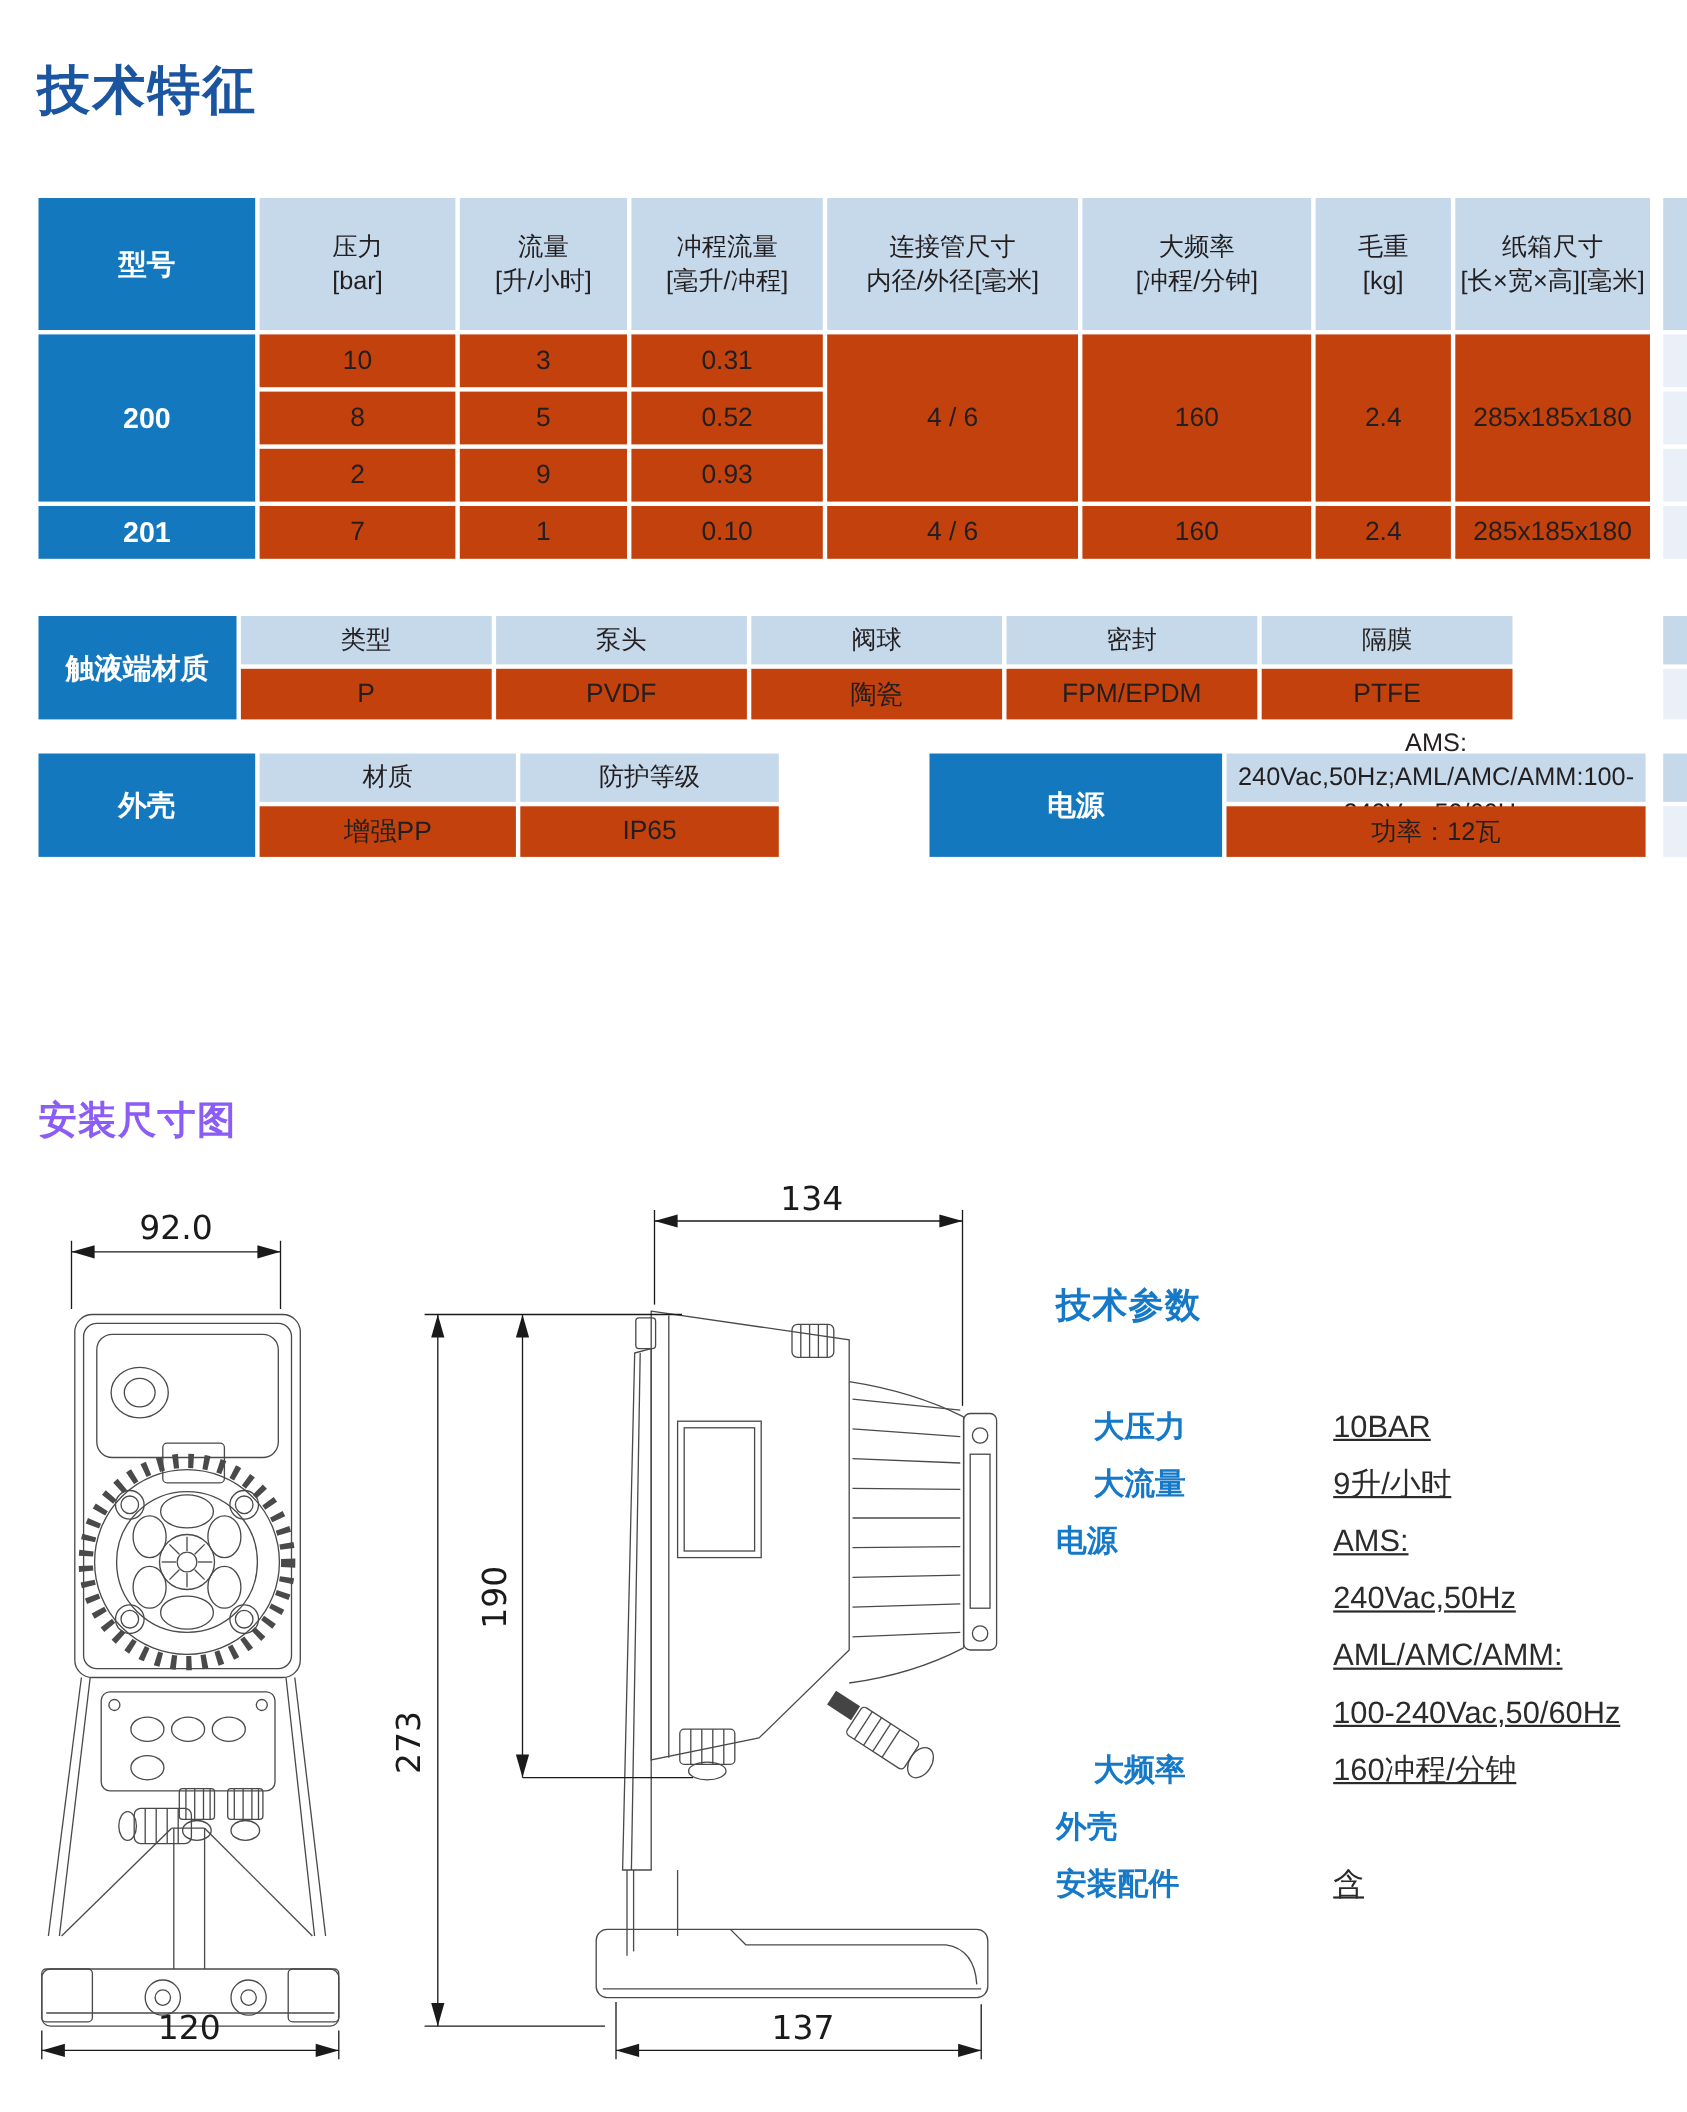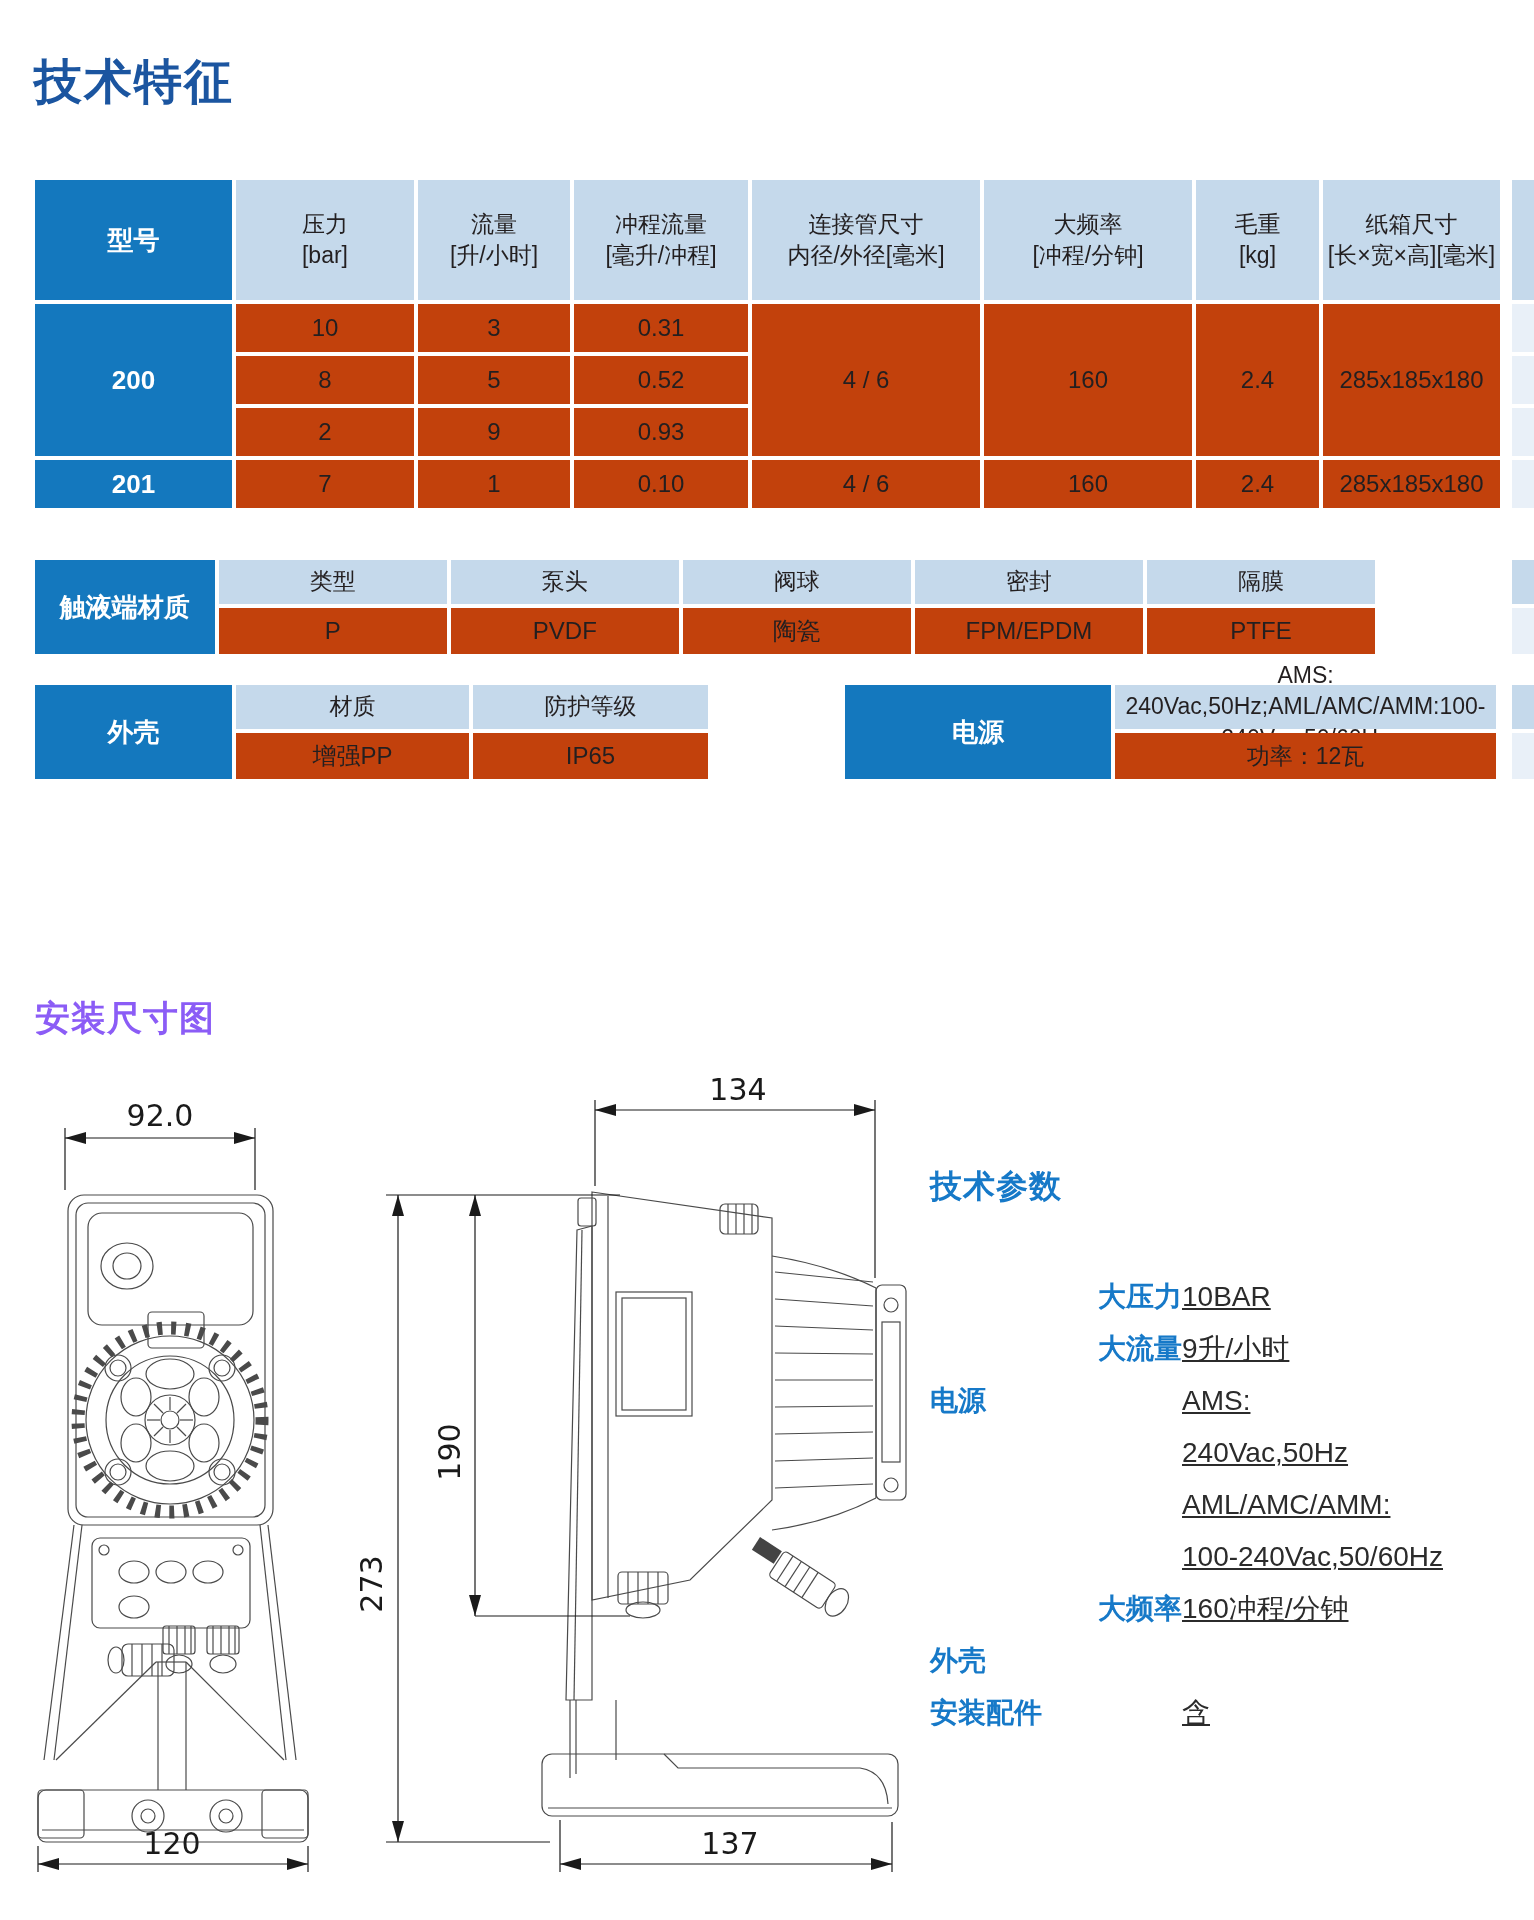--- a/index.html
+++ b/index.html
@@ -41,25 +41,25 @@
     grid-template-columns:266px 381px;grid-template-rows:44px 46px;}
   .power-spec{font-size:16px;padding:0 6px;}
   .power-watt{font-size:23px;}
 
   
   .strip{position:absolute;left:1512px;width:22px;}
   .strip.hd{background:#C5D9EB;}
   .strip.rw{background:#E9F0F8;}
 
   
-  .tech-params{left:930px;top:1165px;width:545px;}
+  .tech-params{left:960px;top:1165px;width:545px;}
   .tp-rows{margin-top:62px;}
   .tp-row{display:flex;height:52px;align-items:center;}
   .tp-label{width:252px;color:#1679C8;font-size:28px;font-weight:bold;flex:none;}
-  .tp-label.indent{padding-left:34px;width:218px;text-align:right;}
+  .tp-label.indent{padding-left:34px;width:218px;}
   .tp-value{flex:1;font-size:28px;color:#2b2b2b;text-decoration:underline;}
 
   
   .drawing-svg{left:30px;top:1060px;}
   .dimtext{font-family:"DejaVu Sans","Liberation Sans",sans-serif;font-size:30px;fill:#1a1a1a;}
 </style>
 </head>
 <body>
 
 <div class="page">

